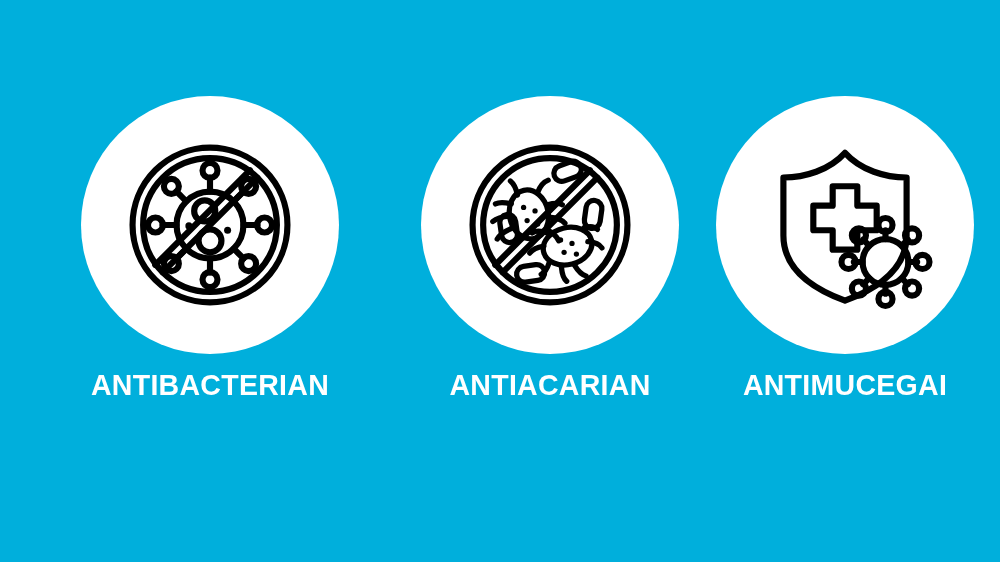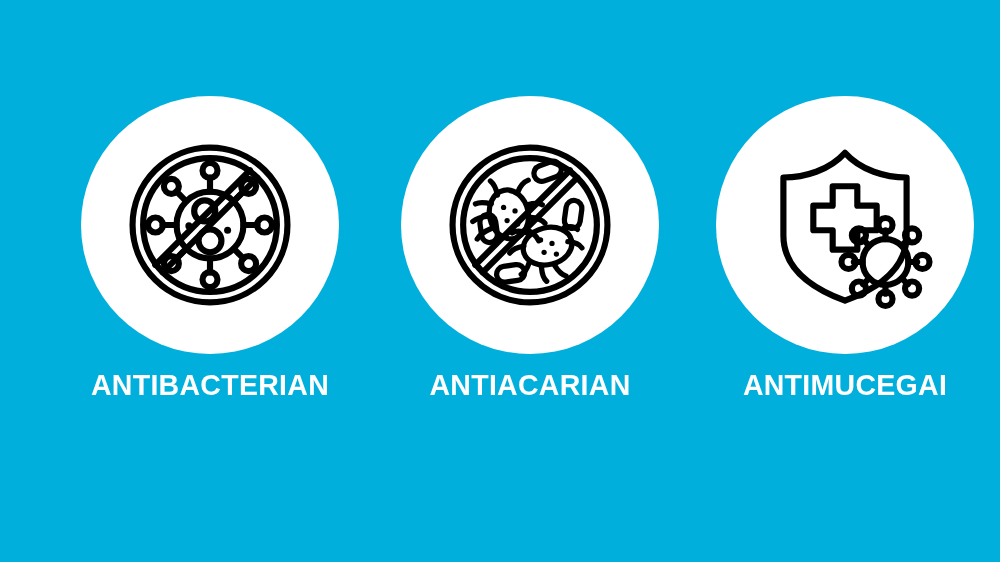--- a/index.html
+++ b/index.html
@@ -34,21 +34,21 @@
     height: 430px;
   }
 
   .feature {
     position: absolute;
     top: 96px;
     width: 260px;
     text-align: center;
   }
   .feature.f0 { left: 36px; }
-  .feature.f1 { left: 356px; }
+  .feature.f1 { left: 376px; }
   .feature.f2 { left: 671px; }
 
   .badge {
     width: 258px;
     height: 258px;
     border-radius: 50%;
     background: #FFFFFF;
     position: relative;
     margin: 0 auto;
     display: block;

